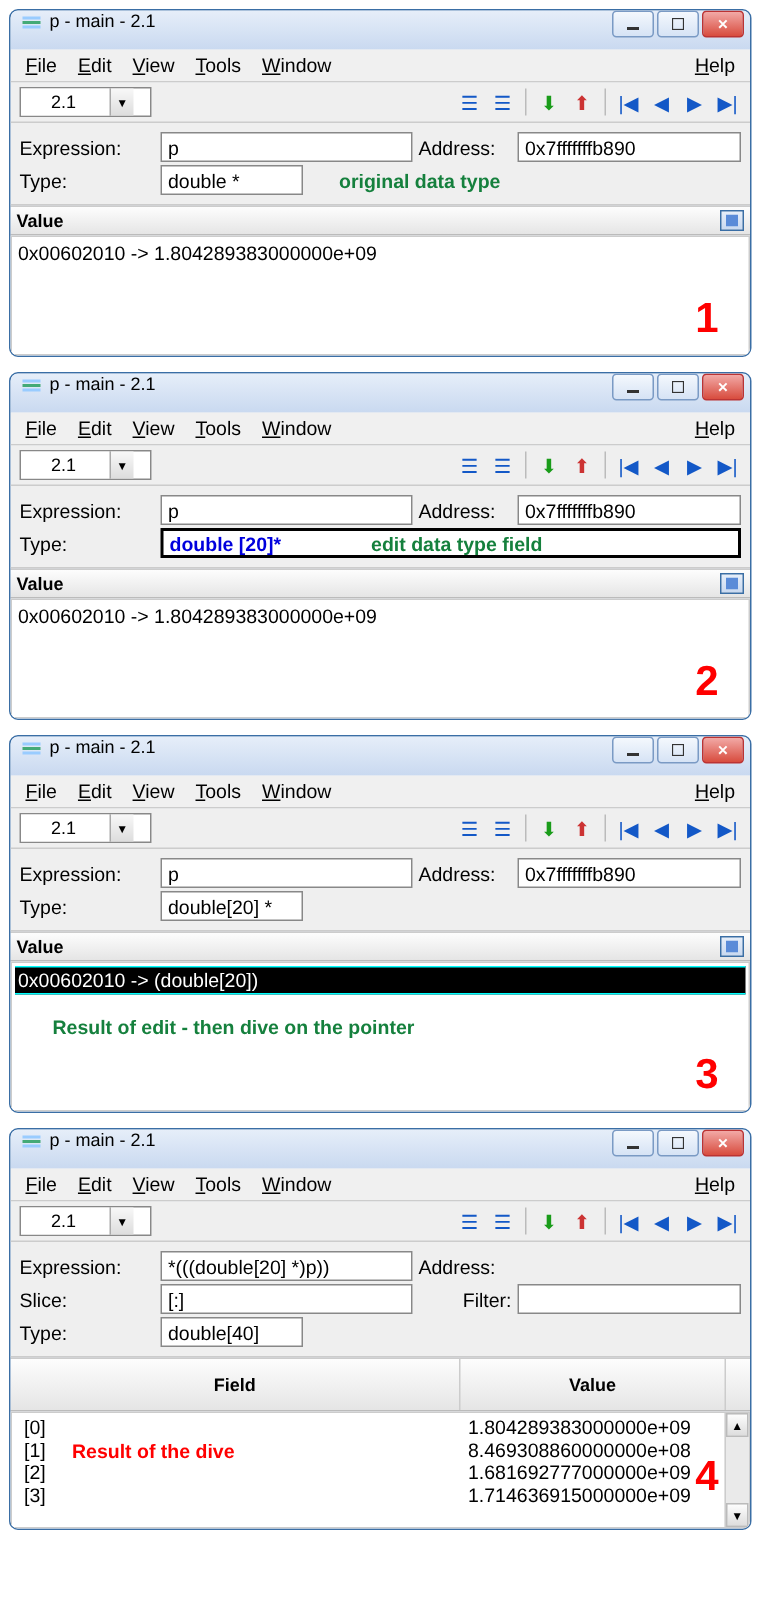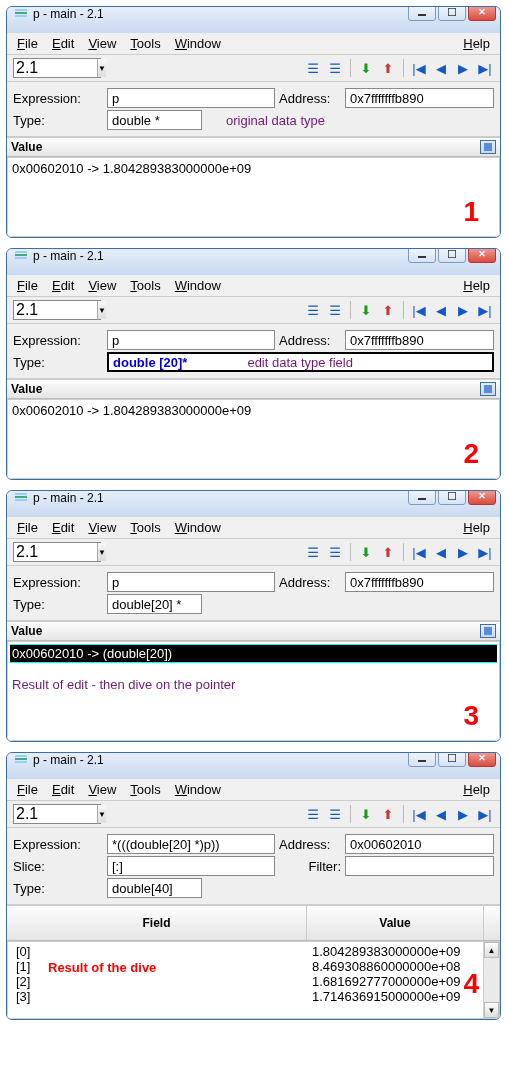--- a/index.html
+++ b/index.html
@@ -13,23 +13,23 @@
   }
   .window {
     border: 1px solid #3a6ea5;
     border-radius: 6px;
     background: linear-gradient(#e6eef9, #d2deee);
     margin-bottom: 10px;
     overflow: hidden;
   }
   .titlebar {
     display: flex;
-    align-items: flex-end;
+    align-items: flex-start;
     height: 26px;
-    padding: 12px 4px;
+    padding: 0 4px;
     background: linear-gradient(#e6eef9, #c9d9f0);
   }
   .appicon {
     width: 16px; height: 16px;
     margin: 0 4px 0 2px;
     display: inline-flex;
     align-items: center;
     justify-content: center;
   }
   .title { flex: 1; font-size: 12px; color: #000; }
@@ -63,23 +63,23 @@
   }
   .combo {
     display: flex;
     border: 1px solid #888;
     background: #fff;
     height: 20px;
     width: 88px;
   }
   .combo input {
     border: none; outline: none;
-    width: 83px;
-    padding: 0 2px;
-    font-size: 16px;
+    width: 59px;
+    padding: 0 20px;
+    font-size: 12px;
     font-family: inherit;
   }
   .combo .dd {
     width: 16px;
     border-left: 1px solid #aaa;
     background: linear-gradient(#f8f8f8,#ddd);
     display: flex; align-items:center; justify-content:center;
     font-size: 8px;
   }
   .tspacer { flex: 1; }
@@ -113,22 +113,22 @@
     outline: none;
     display: flex;
     align-items: center;
   }
   .tfield.edit {
     border: 2px solid #000;
     color: #0000dd;
     font-weight: bold;
   }
   .annot {
-    color: #701a75;
-    font-weight: normal;
+    color: #15803d;
+    font-weight: bold;
     font-size: 13px;
   }
   .colhead {
     display: flex;
     background: linear-gradient(#fdfdfd,#e5e5e5);
     border-top: 1px solid #ccc;
     border-bottom: 1px solid #bbb;
     height: 20px;
     align-items: center;
     padding: 0 4px;
@@ -449,21 +449,21 @@
       <span class="chlabel">Value</span>
       <span style="flex:1"></span>
       <span class="chicon">
           <svg width="8" height="8">
             <rect width="8" height="8" fill="#5a8bd8"></rect>
           </svg>
         </span>
     </div>
     <div class="valarea" style="min-height:100px">
       <div class="selrow">0x00602010 -&gt; (double[20])</div>
-      <div class="annot" style="margin-top:14px;margin-left:0">Result of edit - then dive on the pointer</div>
+      <div class="annot" style="margin-top:14px;margin-left:23px">Result of edit - then dive on the pointer</div>
       <div class="bignum">3</div>
     </div>
   </div>
   </div>
 
 <div class="window">
   <div class="titlebar">
     <span class="appicon">
       <svg width="14" height="14">
           <rect x="1" y="6" width="12" height="2" fill="#4a7"></rect>
@@ -510,21 +510,20 @@
     <div class="ticon ic-blue">|◀</div>
     <div class="ticon ic-blue">◀</div>
     <div class="ticon ic-blue">▶</div>
     <div class="ticon ic-blue">▶|</div>
   </div>
   <div class="form">
     <div class="formrow">
       <div class="flabel main">Expression:</div>
       <div class="tfield" style="width:168px">*(((double[20] *)p))</div>
       <div class="flabel addr">Address:</div>
-      <div class="tfield" style="flex:1">0x00602010</div>
     </div>
     <div class="formrow">
       <div class="flabel main">Slice:</div>
       <div class="tfield" style="width:168px">[:]</div>
       <div class="flabel addr" style="text-align:right">Filter:</div>
       <div class="tfield" style="flex:1"></div>
     </div>
     <div class="formrow">
       <div class="flabel main">Type:</div>
       <div class="tfield" style="width:95px">double[40]</div>

